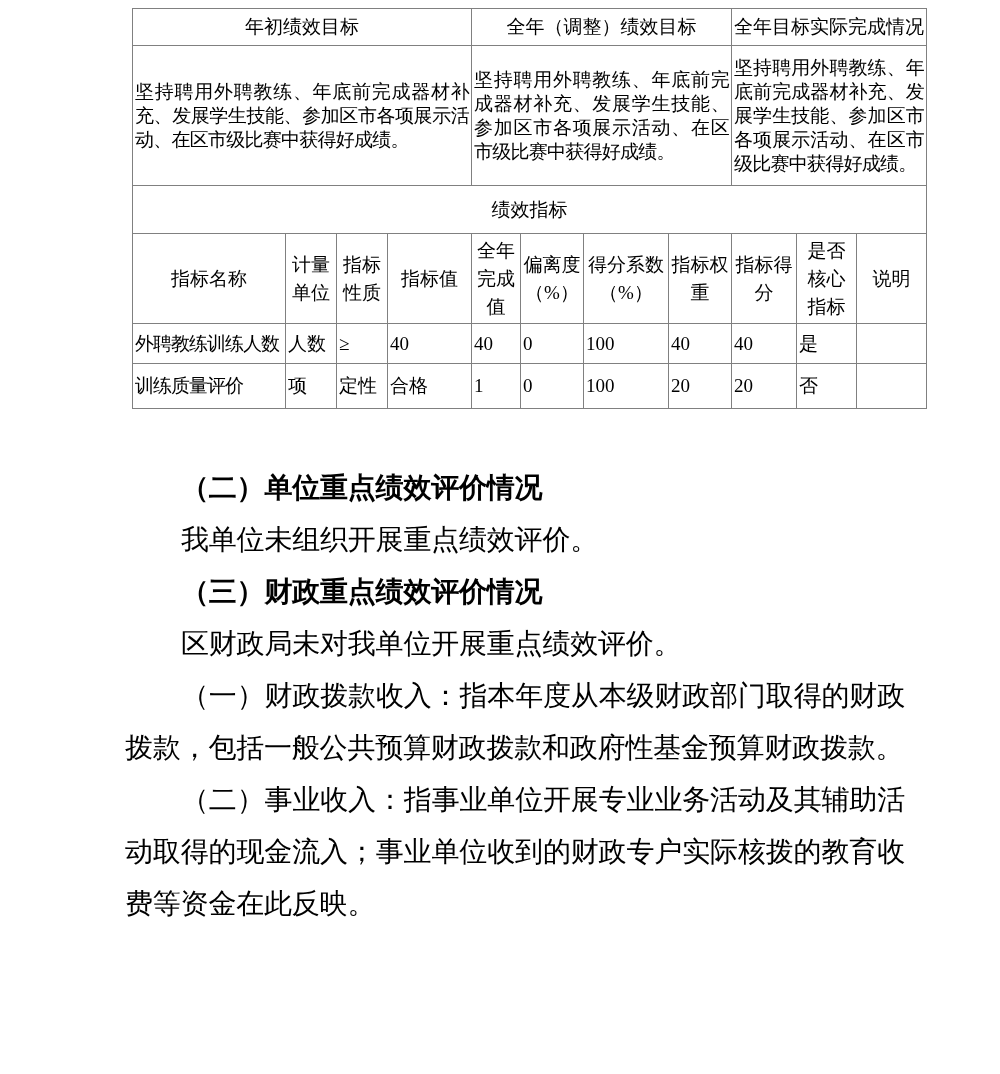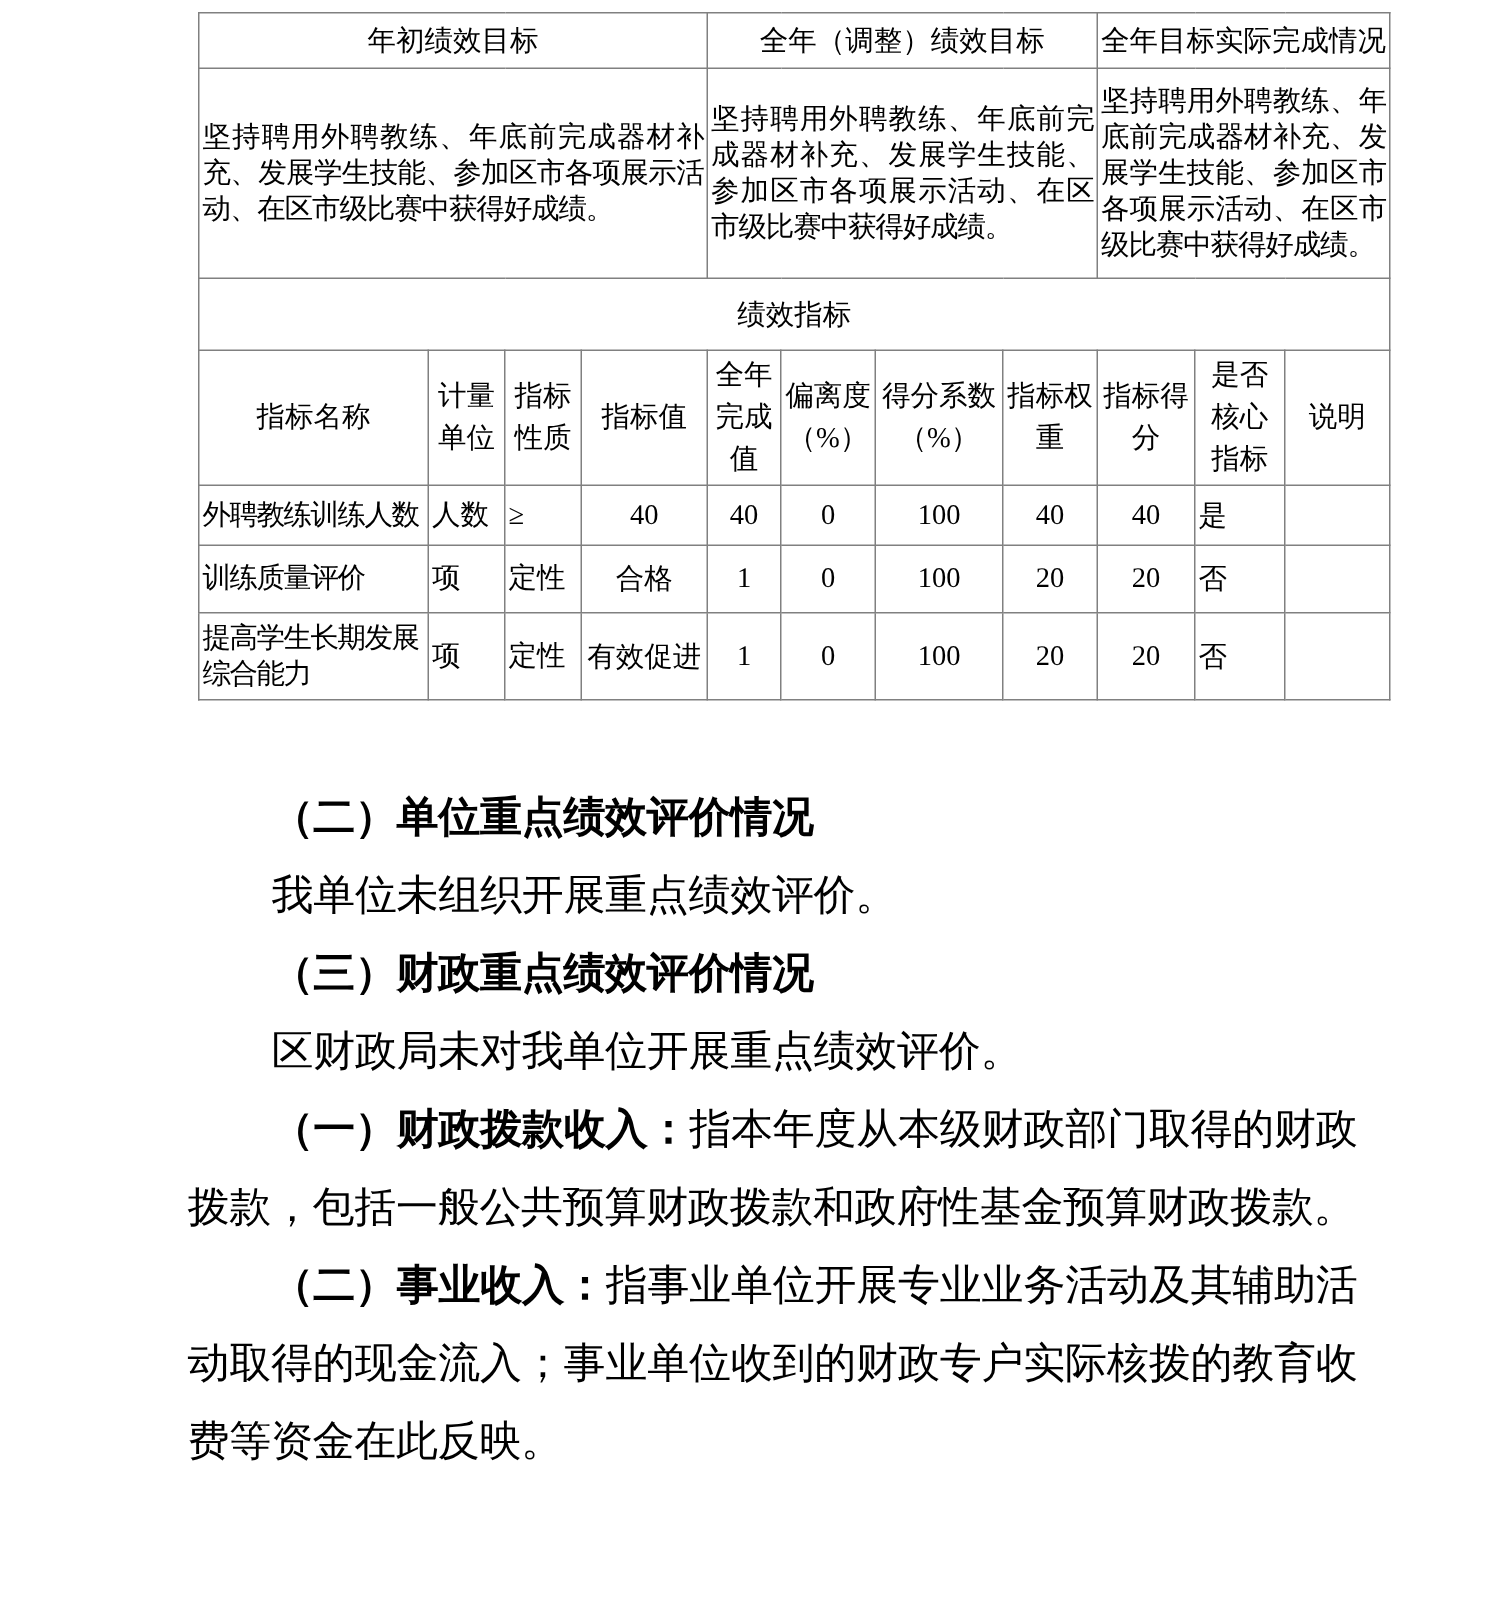--- a/index.html
+++ b/index.html
@@ -41,40 +41,40 @@
     vertical-align: top;
     text-align: justify;
     line-height: 24px;
     padding: 3px 4px;
     letter-spacing: -0.75px;
   }
   td.section-cell { text-align: center; }
   td.ind-head { text-align: center; line-height: 28px; padding: 0 2px; }
   td.c-left  { text-align: left;  padding-left: 2px; line-height: 24px; }
   td.c-name  { letter-spacing: -1px; }
-  td.c-num   { text-align: center; padding-right: 2px; }
+  td.c-num   { text-align: left; padding-right: 2px; }
   td.c-core  { text-align: left; padding-left: 1px; }
 
   
   .text-block {
     margin: 53px 0 0 125px;
     width: 780px;
     font-size: 28px;
     line-height: 52px;
     text-align: justify;
     letter-spacing: -0.2px;
   }
   .text-block p { margin: 0; text-indent: 2em; }
   p.h-kai { font-weight: bold; }
   p.h-hei {
     font-weight: bold;
     font-family: "Liberation Sans", "DejaVu Sans", sans-serif;
     font-size: 27px;
   }
-  .term-label { font-weight: bold; }
+  .term-label { font-weight: normal; }
 </style>
 </head>
 <body>
 
 <div class="page">
 
   <table class="perf">
     <colgroup>
       <col style="width:153px">
         <col style="width:51px">
@@ -134,33 +134,20 @@
       <td class="c-left">定性</td>
       <td class="c-num">合格</td>
       <td class="c-num">1</td>
       <td class="c-num">0</td>
       <td class="c-num">100</td>
       <td class="c-num">20</td>
       <td class="c-num">20</td>
       <td class="c-core">否</td>
       <td></td>
     </tr>
-    <tr class="rh-d3">
-      <td class="c-left c-name">提高学生长期发展综合能力</td>
-      <td class="c-left">项</td>
-      <td class="c-left">定性</td>
-      <td class="c-num">有效促进</td>
-      <td class="c-num">1</td>
-      <td class="c-num">0</td>
-      <td class="c-num">100</td>
-      <td class="c-num">20</td>
-      <td class="c-num">20</td>
-      <td class="c-core">否</td>
-      <td></td>
-    </tr>
   </tbody>
     </table>
 
   <div class="text-block">
     <p class="h-kai">（二）单位重点绩效评价情况</p>
     <p>我单位未组织开展重点绩效评价。</p>
     <p class="h-kai">（三）财政重点绩效评价情况</p>
     <p>区财政局未对我单位开展重点绩效评价。</p>
     <p><span class="term-label">（一）财政拨款收入：</span><span>指本年度从本级财政部门取得的财政拨款，包括一般公共预算财政拨款和政府性基金预算财政拨款。</span></p>
     <p><span class="term-label">（二）事业收入：</span><span>指事业单位开展专业业务活动及其辅助活动取得的现金流入；事业单位收到的财政专户实际核拨的教育收费等资金在此反映。</span></p>

